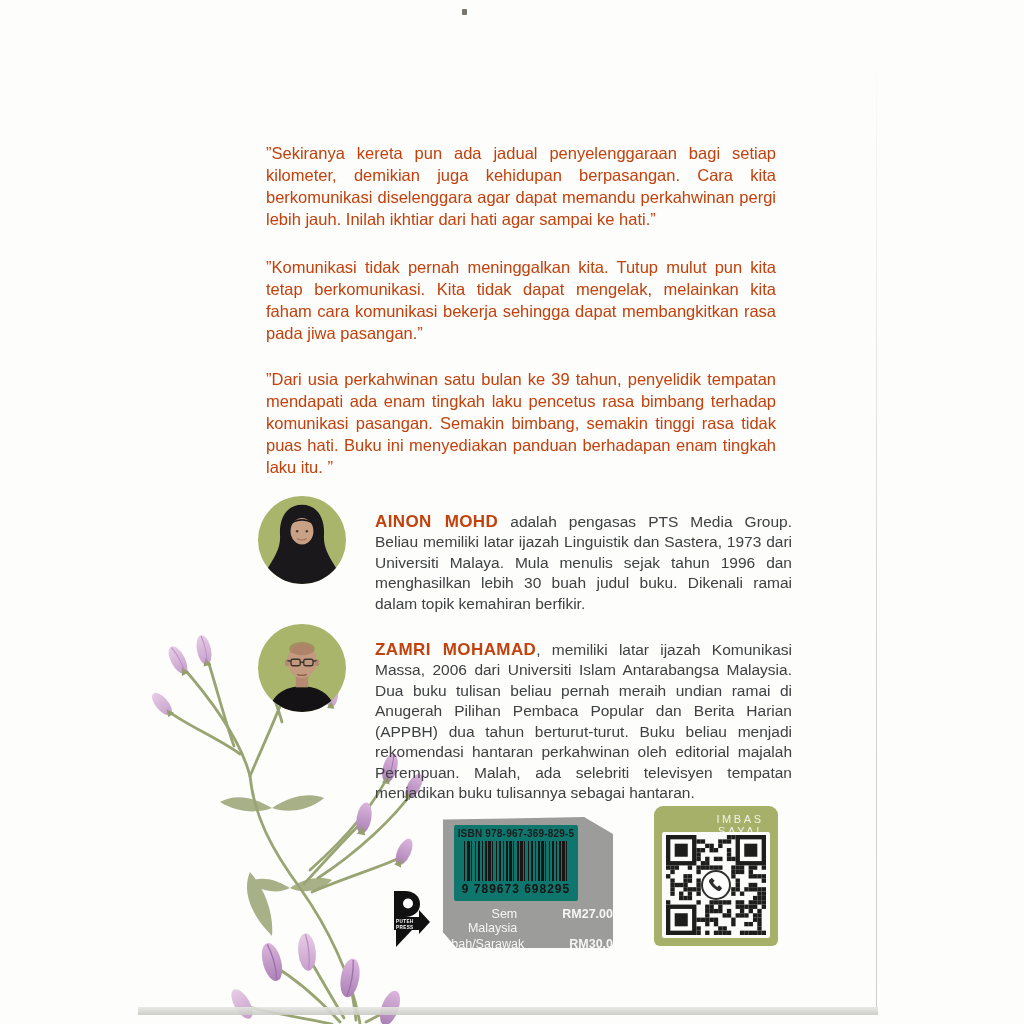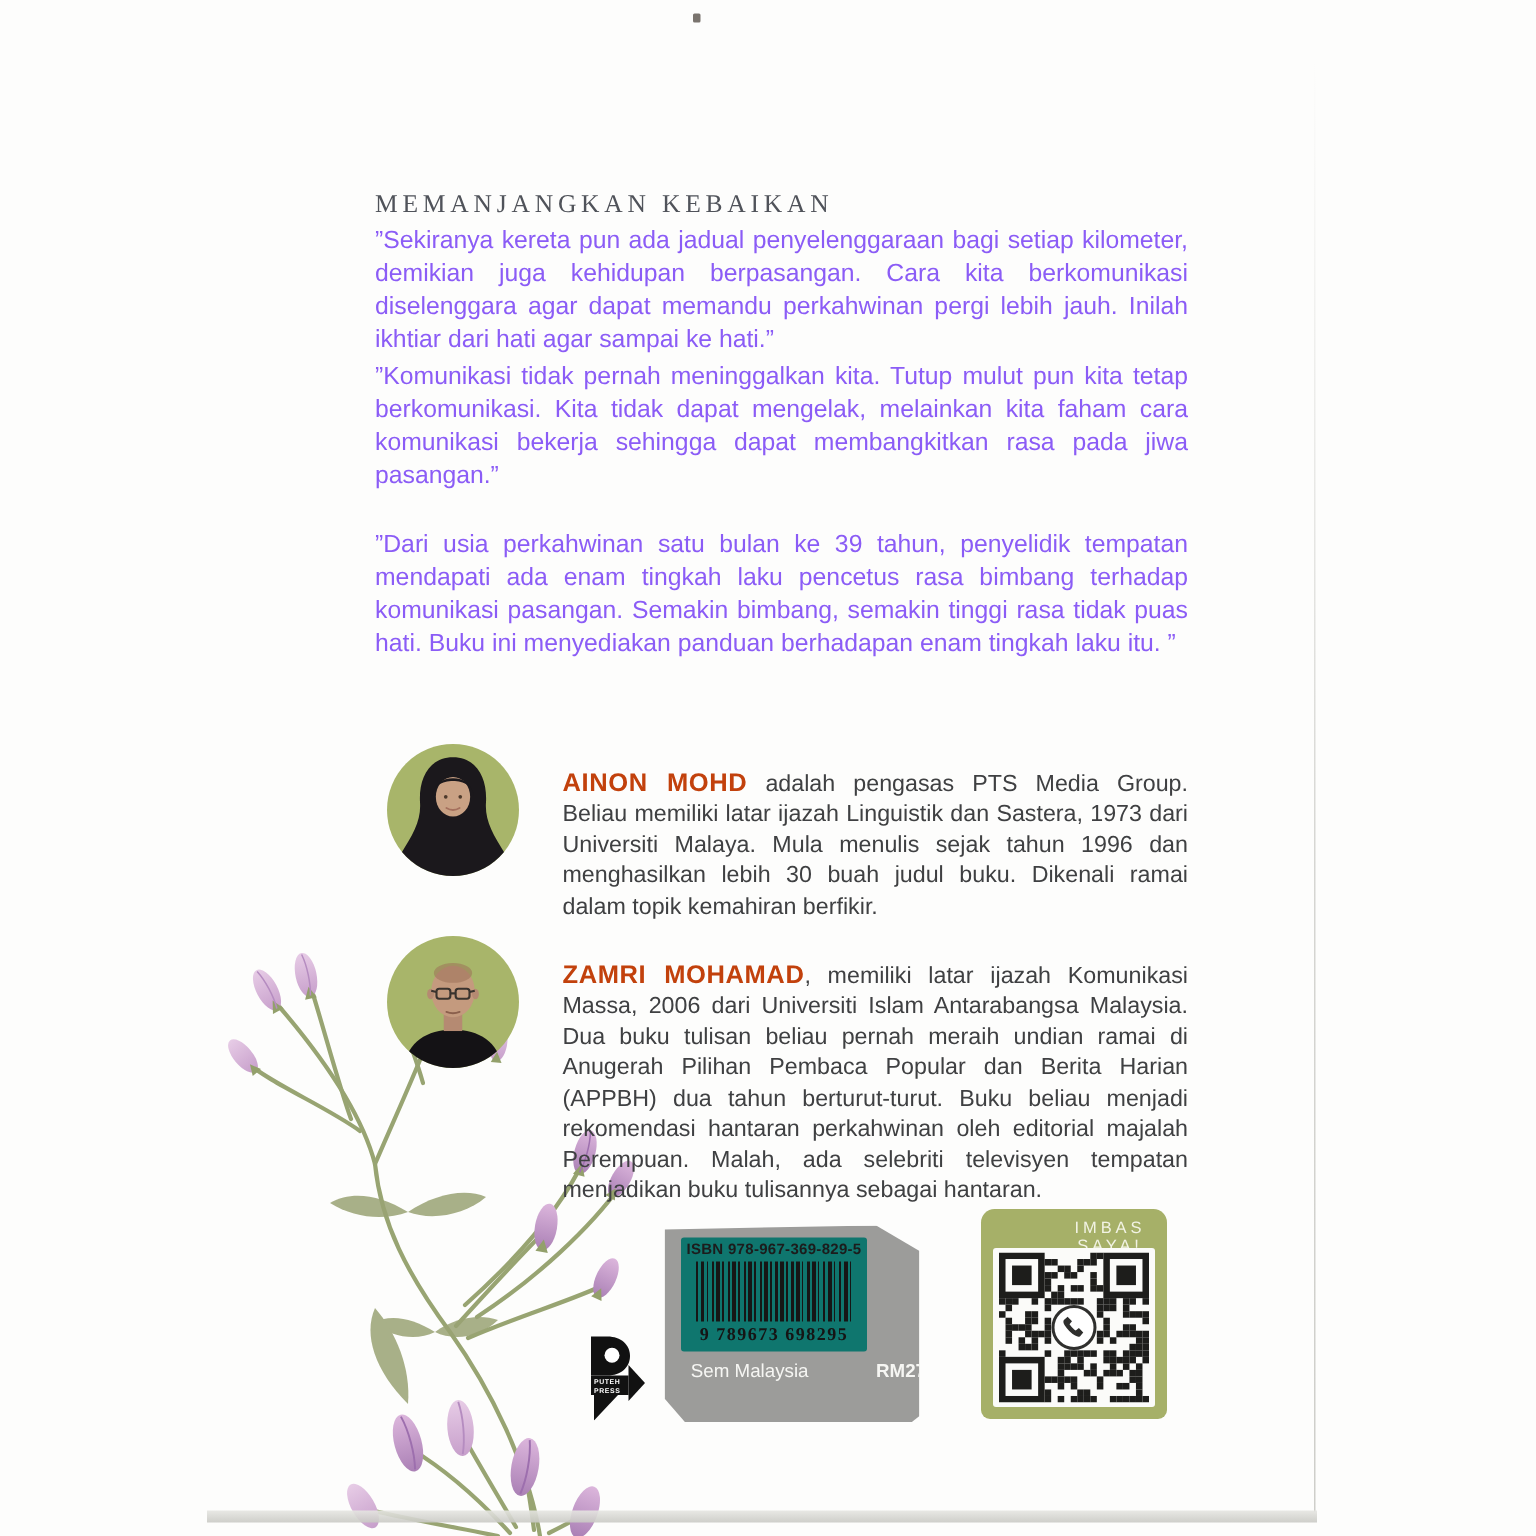--- a/index.html
+++ b/index.html
@@ -17,21 +17,21 @@
   .text-col{position:absolute;left:250px;top:0;width:542px;height:800px;color:#3f4042;z-index:3;}
   .title{position:absolute;top:41px;left:0;}
   .t1{font-family:"Liberation Serif","DejaVu Serif",serif;font-size:29px;letter-spacing:10px;
       color:#303338;line-height:1.05;}
   .t2{font-family:"Liberation Serif","DejaVu Serif",serif;font-size:46px;letter-spacing:13px;
       color:#303338;line-height:1.0;margin-top:3px;}
   .sec{position:absolute;left:0;width:542px;}
   .sec-1{top:126px}.sec-2{top:240px}.sec-3{top:352px}
   .sec h3{font-family:"Liberation Serif","DejaVu Serif",serif;font-weight:normal;font-size:17px;
       letter-spacing:3.2px;color:#50535a;margin:0 0 3px 0;line-height:20px;}
-  .sec p{margin:0;font-size:16.5px;line-height:22px;text-align:justify;color:#8b5cf6;}
+  .sec p{margin:16px;font-size:16.5px;line-height:22px;text-align:justify;color:#c2410c;}
 
   
   .author{position:absolute;left:250px;width:542px;z-index:3;}
   .author-1{top:494px}.author-2{top:622px}
   .avatar{position:absolute;left:8px;top:2px;width:88px;height:88px;border-radius:50%;overflow:hidden;}
   .bio{position:absolute;left:125px;top:2px;width:417px;font-size:15.5px;line-height:20.5px;
       text-align:justify;color:#3f4042;}
   .aname{font-weight:bold;font-size:17px;color:#c2410c;letter-spacing:.4px;}
 
   
@@ -43,23 +43,23 @@
       font-family:"Liberation Sans",sans-serif;}
 
   
   .sticker{position:absolute;left:443px;top:817px;width:170px;height:131px;background:#9c9c9a;
       clip-path:polygon(0 2%,83% 0,100% 13%,100% 97%,97% 100%,8% 100%,0 88%);z-index:3;}
   .bc-label{position:absolute;left:11px;top:8px;width:124px;height:76px;background:#0f766e;border-radius:2px;}
   .bc-isbn{margin-top:3px;text-align:center;font-size:10px;font-weight:bold;color:#1c1c1c;letter-spacing:.2px;}
   .bc-bars{margin:2px 10px 0 10px;height:40px;
       background:repeating-linear-gradient(90deg,#161616 0 1.5px,transparent 1.5px 3px,
       #161616 3px 5.6px,transparent 5.6px 7px,#161616 7px 8px,transparent 8px 10.6px);}
-  .bc-digits{margin-top:1px;text-align:center;font-family:Liberation Serif, serif;
+  .bc-digits{margin-top:1px;text-align:center;font-family:Liberation Sans, sans-serif;
       font-size:12px;font-weight:bold;color:#151515;letter-spacing:1px;}
-  .bc-prices{position:absolute;left:0;top:90px;width:170px;display:flex;flex-direction:row;gap:2px;}
+  .bc-prices{position:absolute;left:0;top:90px;width:170px;display:flex;flex-direction:column;gap:2px;}
   .price-row{display:flex;justify-content:center;gap:7px;font-size:12.5px;color:#f6f6f3;}
   .price-row .region{width:96px;text-align:right;}
   .price-row .amount{width:56px;text-align:left;font-weight:bold;padding-left:38px;}
 
   
   .qr-panel{position:absolute;left:654px;top:806px;width:124px;height:140px;background:#a6b068;
       border-radius:9px 9px 6px 6px;z-index:3;}
   .qr-label{margin-top:7px;text-align:center;font-size:11px;letter-spacing:2.6px;color:#f2f3e4;padding-left:48px;}
   .qr-box{position:absolute;left:8px;top:26px;width:108px;height:106px;background:#fbfbf9;border-radius:2px;}
   .qr-svg{position:absolute;left:4px;top:3px;}
@@ -170,21 +170,20 @@
           <ellipse rx="7" ry="15" fill="url(#bg2)"></ellipse>
         </g>
       <g transform="translate(120,378) rotate(-30) scale(1.1)">
           <ellipse rx="7" ry="15" fill="url(#bg1)"></ellipse>
         </g>
     </g>
   </svg>
 
   <div class="text-col">
     <div class="sec sec-1">
-      <h3>MEMANJANGKAN KEBAIKAN</h3>
       <p>”Sekiranya kereta pun ada jadual penyelenggaraan bagi setiap kilometer, demikian juga kehidupan berpasangan. Cara kita berkomunikasi diselenggara agar dapat memandu perkahwinan pergi lebih jauh. Inilah ikhtiar dari hati agar sampai ke hati.”</p>
     </div>
     <div class="sec sec-2">
       <p>”Komunikasi tidak pernah meninggalkan kita. Tutup mulut pun kita tetap berkomunikasi. Kita tidak dapat mengelak, melainkan kita faham cara komunikasi bekerja sehingga dapat membangkitkan rasa pada jiwa pasangan.”</p>
     </div>
     <div class="sec sec-3">
       <p>”Dari usia perkahwinan satu bulan ke 39 tahun, penyelidik tempatan mendapati ada enam tingkah laku pencetus rasa bimbang terhadap komunikasi pasangan. Semakin bimbang, semakin tinggi rasa tidak puas hati. Buku ini menyediakan panduan berhadapan enam tingkah laku itu. ”</p>
     </div>
   </div>
 

